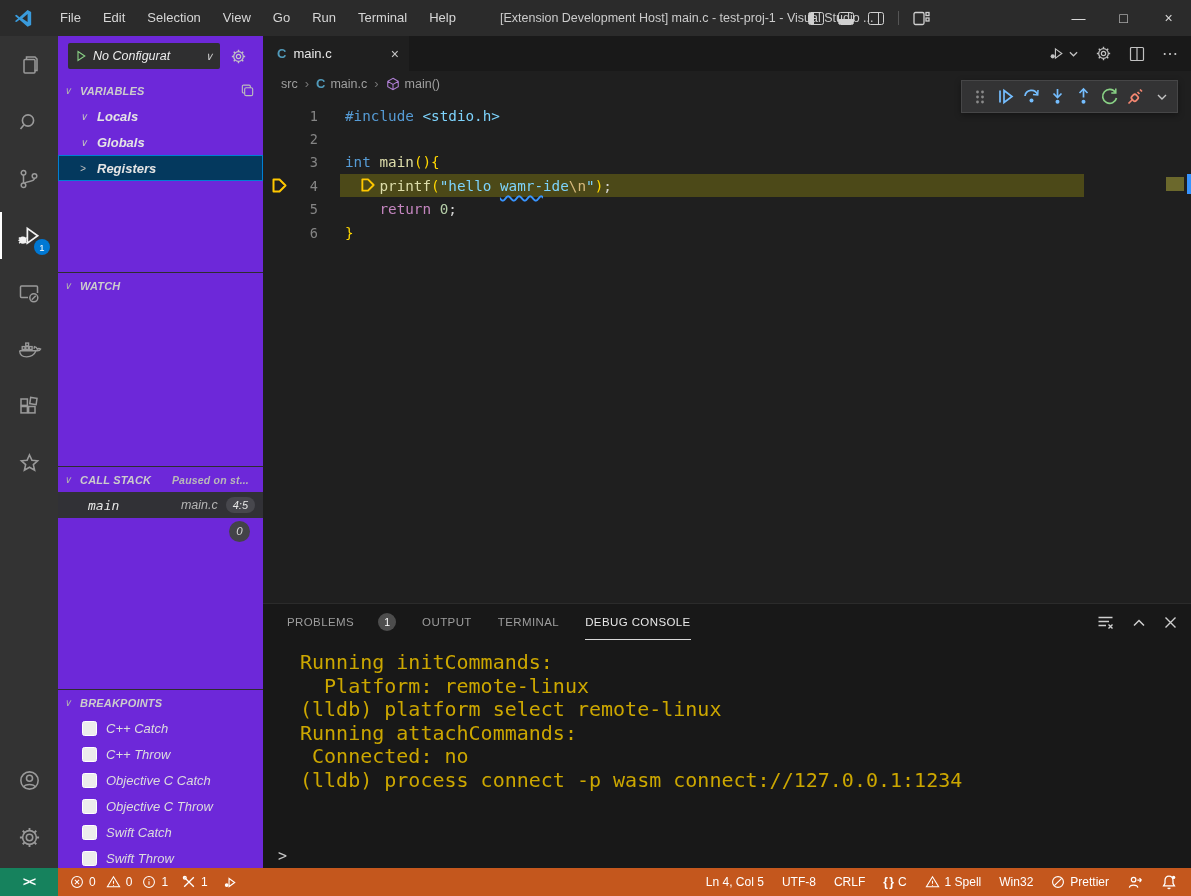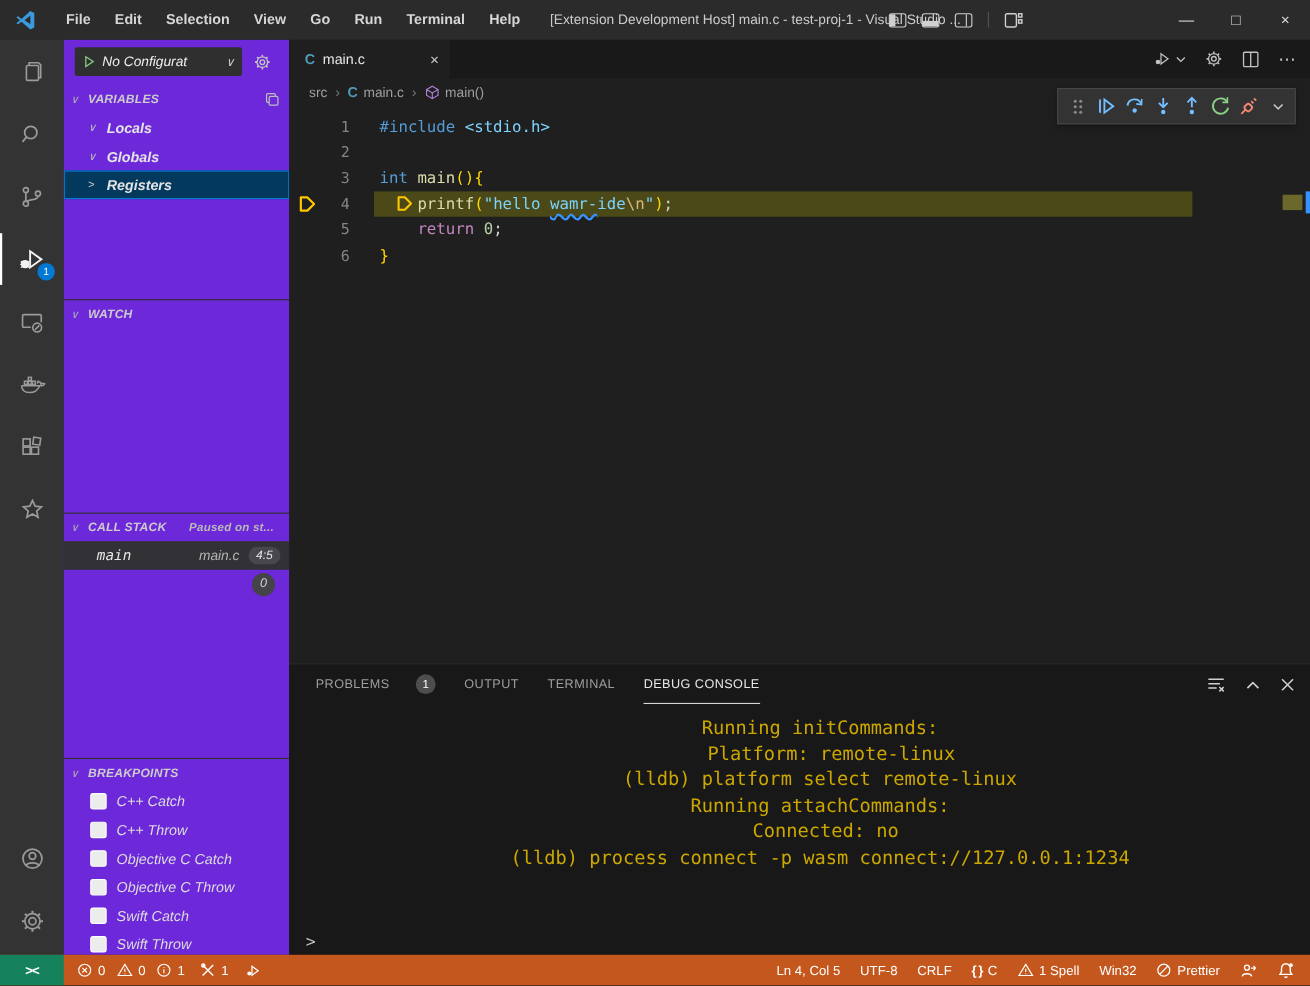--- a/index.html
+++ b/index.html
@@ -4,21 +4,21 @@
 <style>
   * { box-sizing: border-box; margin:0; padding:0; }
   html,body { width:1191px; height:896px; overflow:hidden; }
   body { position:relative; background:#1f1f1f; font-family:"Liberation Sans",sans-serif; color:#cccccc; }
   svg { display:block; }
 
   
   .titlebar { position:absolute; top:0; left:0; width:1191px; height:36px; background:#2b2b2b; display:flex; align-items:center; z-index:50; }
   .vscode-logo { margin-left:13px; }
   .menus { display:flex; margin-left:16px; }
-  .menu { padding:0 11px; font-size:13px; color:#d6d6d6; line-height:36px; cursor:default;font-weight:bold; }
+  .menu { padding:0 11px; font-size:13px; color:#d6d6d6; line-height:36px; cursor:default; }
   .win-title { position:absolute; left:500px; top:0; line-height:36px; font-size:12.5px; color:#cbcbcb; white-space:nowrap; }
   .layout-icons { position:absolute; right:261px; top:0; height:36px; display:flex; align-items:center; gap:14px; color:#d0d0d0; }
   .lt-frame { width:16px; height:13px; border:1.3px solid #d0d0d0; border-radius:2.5px; position:relative; }
   .lt-frame .fill-left { position:absolute; left:0; top:0; bottom:0; width:5px; background:#d0d0d0; }
   .lt-frame .fill-bottom { position:absolute; left:0; right:0; bottom:0; height:5px; background:#d0d0d0; }
   .lt-frame .line-right { position:absolute; right:4px; top:0; bottom:0; width:1.3px; background:#d0d0d0; }
   .lt-sep { width:1px; height:14px; background:#555; }
   .win-btns { position:absolute; right:0; top:0; height:36px; display:flex; }
   .win-btn { width:45px; height:36px; display:flex; align-items:center; justify-content:center; font-size:14px; color:#d8d8d8; }
 
@@ -86,21 +86,21 @@
 
   
   .panel { position:absolute; left:0; right:0; top:567px; bottom:0; background:#181818; border-top:1px solid #2b2b2b; }
   .panel-tabs { height:36px; display:flex; align-items:center; padding-left:24px; gap:26px; position:relative; }
   .ptab { height:100%; display:flex; align-items:center; gap:24px; font-size:11.5px; letter-spacing:.4px; color:#9d9d9d; border-bottom:1.5px solid transparent; }
   .ptab.active { color:#e7e7e7; border-bottom-color:#d7d7d7; }
   .ptab-badge { width:18px; height:18px; border-radius:50%; background:#4d4d4d; color:#ffffff; font-size:10.5px; display:flex; align-items:center; justify-content:center; letter-spacing:0; }
   .filter-input { position:absolute; left:474px; top:5px; width:356px; height:26px; background:#313131; border:none; border-radius:2px; color:#cccccc; font-size:12.5px; padding:0 8px; font-family:"Liberation Sans",sans-serif; }
   .filter-input::placeholder { color:#969696; }
   .panel-icons { position:absolute; right:14px; top:0; height:36px; display:flex; align-items:center; gap:19px; color:#cfcfcf; }
-  .console { padding:11px 0 0 37px; font-family:"DejaVu Sans Mono",monospace; font-size:17px; line-height:23.5px; color:#cca700;text-align:center; }
+  .console { padding:11px 0 0 37px; font-family:"DejaVu Sans Mono",monospace; font-size:20px; line-height:23.5px; color:#cca700; }
   .console div { white-space:pre; }
   .prompt { position:absolute; left:15px; top:243px; color:#c5c5c5; font-size:15px; font-family:"DejaVu Sans Mono",monospace; }
 
   
   .statusbar { position:absolute; left:0; bottom:0; width:1191px; height:28px; background:#c4571d; display:flex; align-items:stretch; color:#ffffff; font-size:12px; }
   .remote-ind { width:58px; background:#16825d; display:flex; align-items:center; justify-content:center; font-weight:bold; font-size:12px; letter-spacing:-1px; }
   .sb-left { display:flex; align-items:center; gap:14px; padding-left:12px; }
   .sb-right { margin-left:auto; display:flex; align-items:center; gap:18px; padding-right:14px; }
   .sb-item { display:flex; align-items:center; gap:5px; white-space:nowrap; }
   .sb-item svg { flex:none; }

